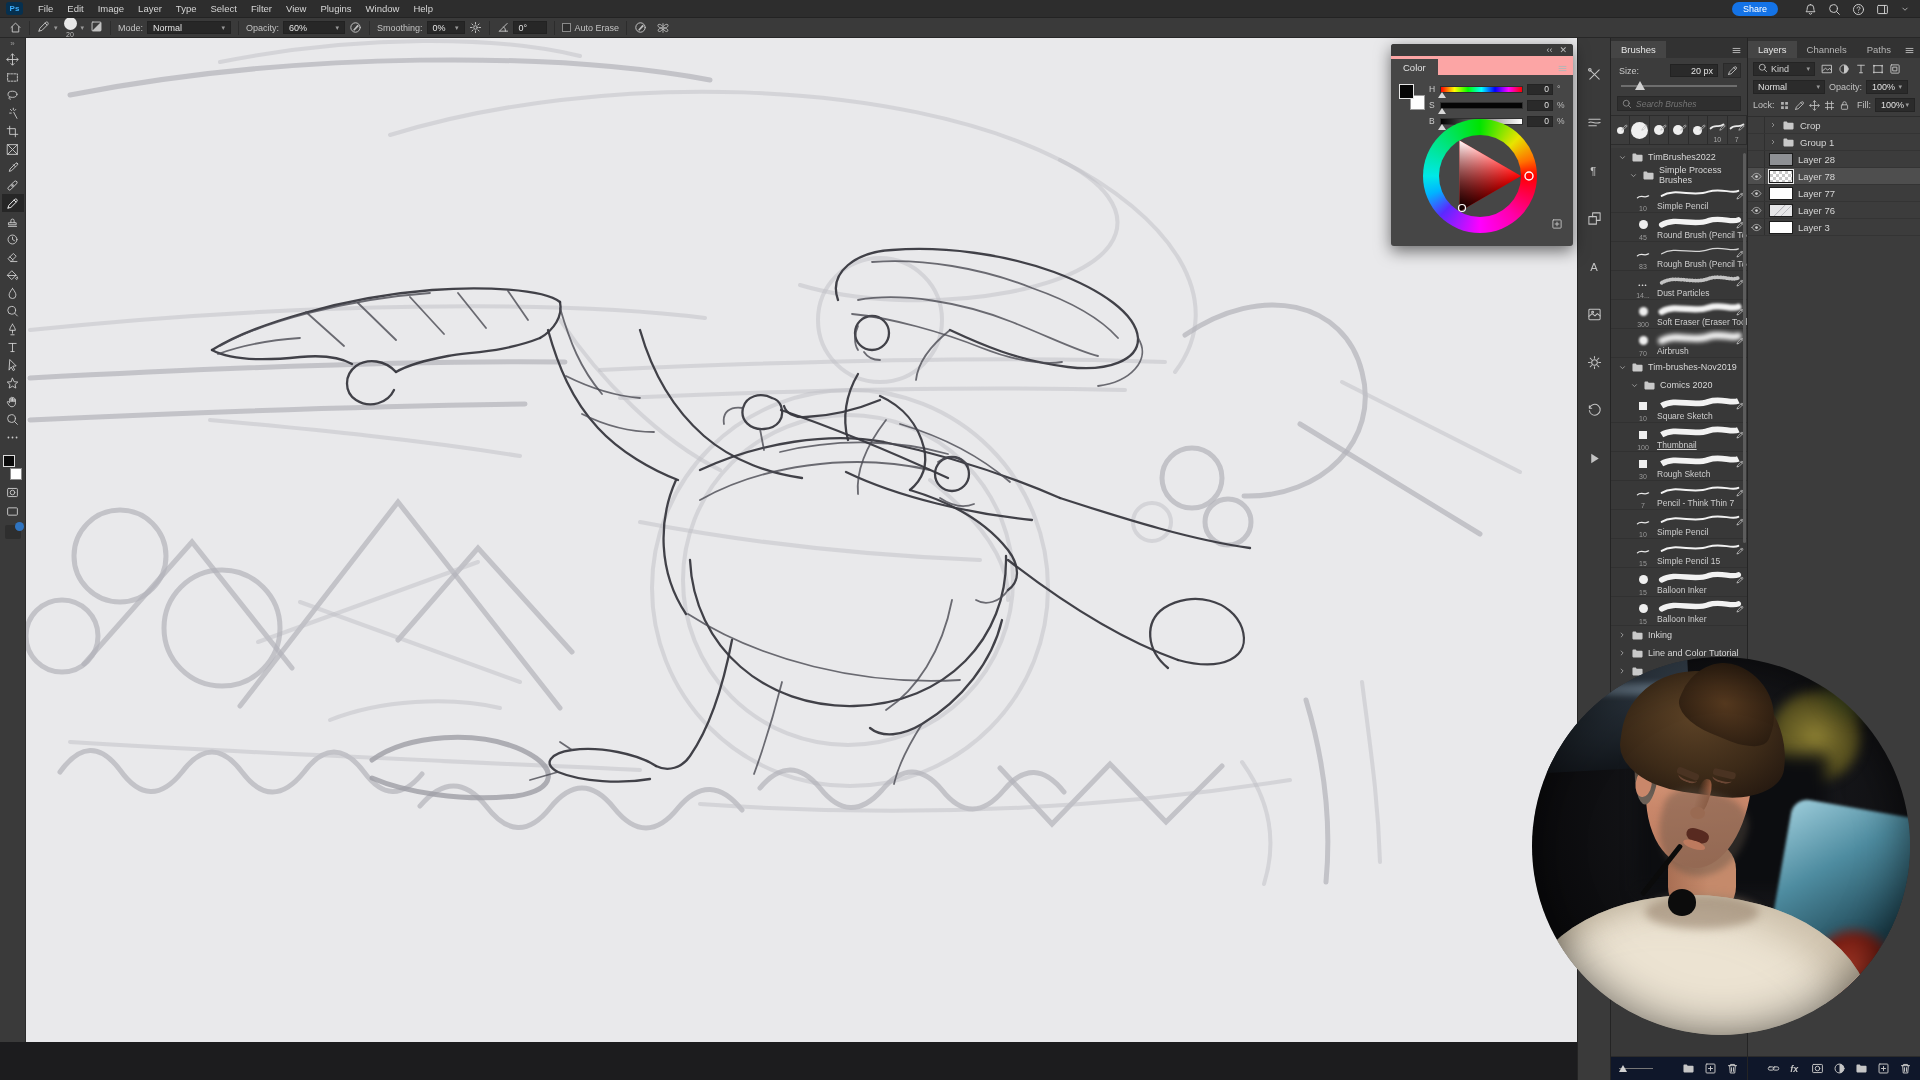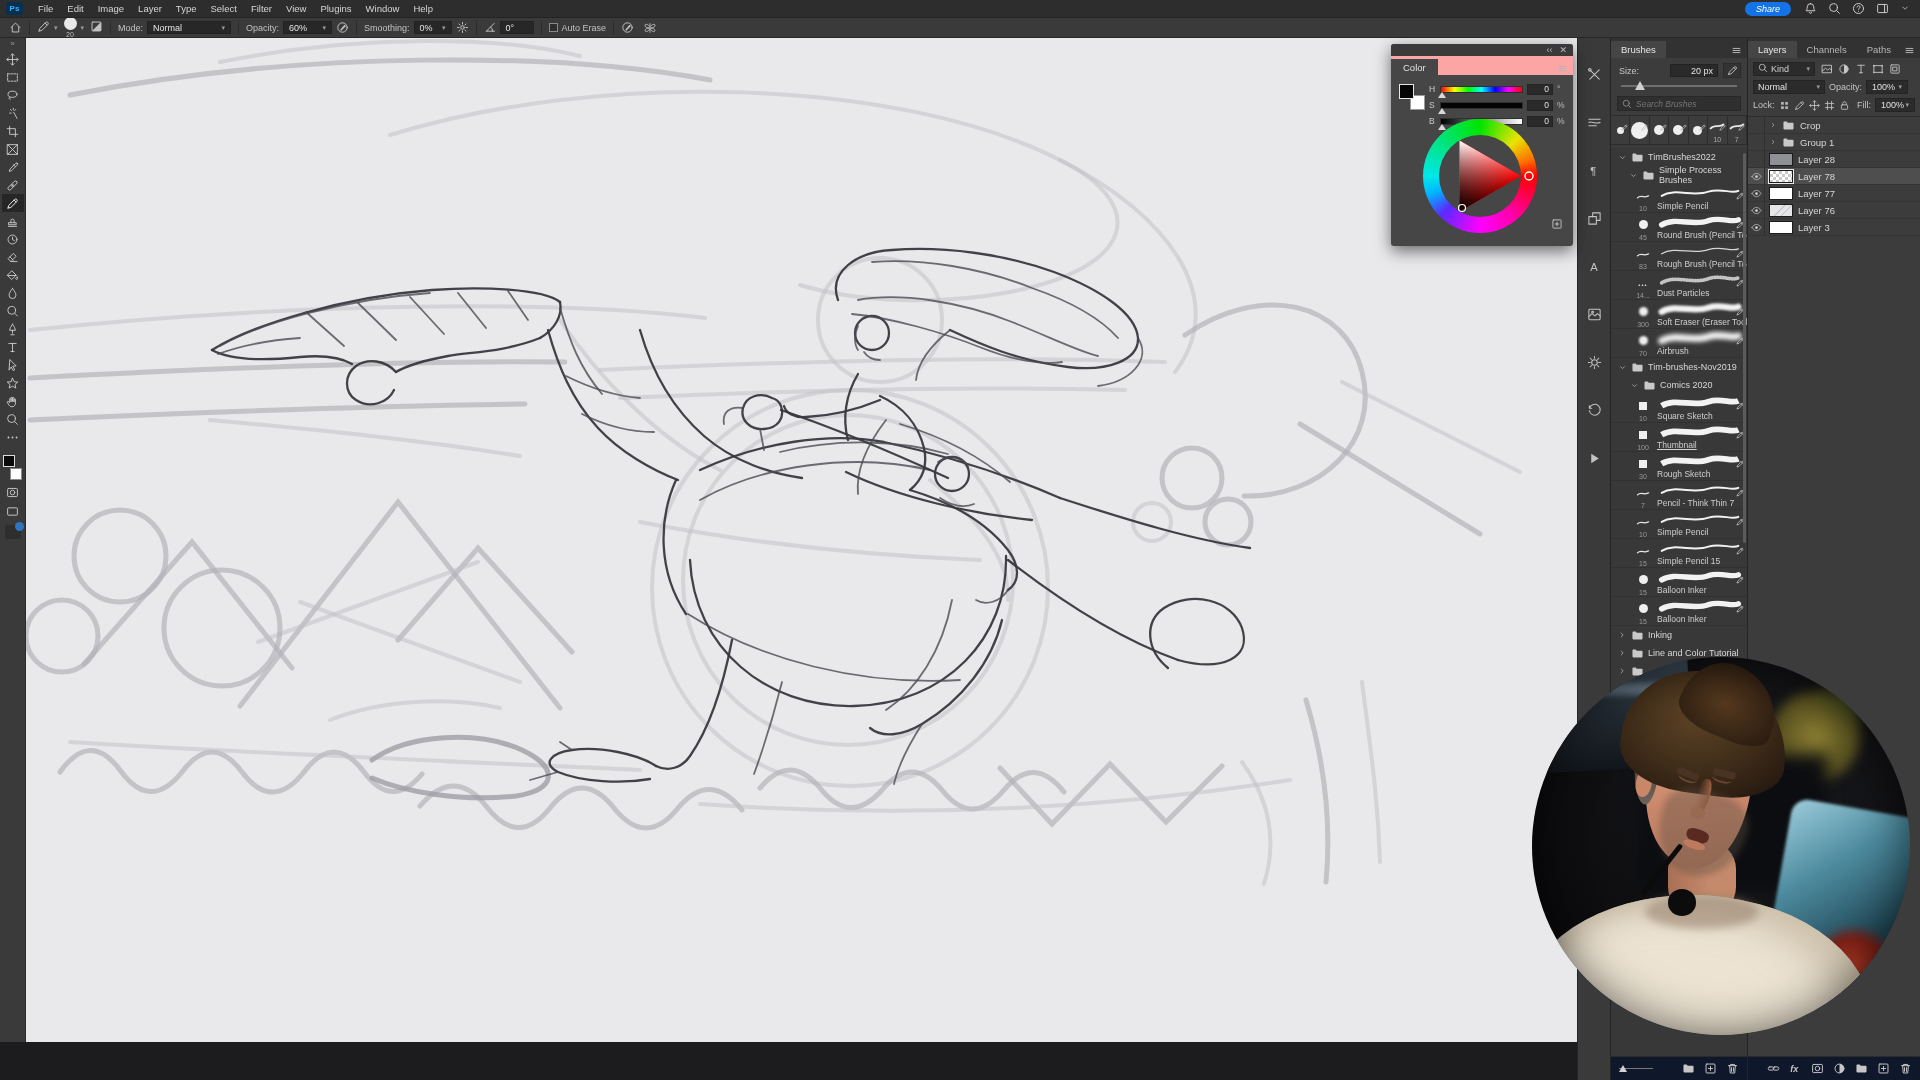--- a/index.html
+++ b/index.html
@@ -7,21 +7,21 @@
     font-family:"Liberation Sans","DejaVu Sans",sans-serif; -webkit-font-smoothing:antialiased; }
   #app { position:relative; width:1920px; height:1080px; }
 
   
   #menubar { position:absolute; left:0; top:0; width:1920px; height:18px; background:#2d2d2d;
     border-bottom:1px solid #232323; display:flex; align-items:center; color:#d6d6d6; font-size:9.5px; z-index:30;}
   #ps-logo { width:17px; height:13px; margin-left:6px; background:#06304f; color:#3daefc; font-weight:bold;
     font-size:8px; line-height:13px; text-align:center; border-radius:3px; }
   #menu-items { display:flex; align-items:center; margin-left:8px; }
   .menu-item { padding:0 7px; cursor:default; }
-  #menubar-right { margin-left:auto; display:flex; align-items:flex-start; gap:13px; margin-right:10px; color:#cfcfcf;font-style:italic; }
+  #menubar-right { margin-left:auto; display:flex; align-items:flex-end; gap:26px; margin-right:10px; color:#cfcfcf; }
   .share-btn { background:var(--accent,#1473e6); color:#fff; font-size:9px; padding:2px 11px; border-radius:9px; }
   .mb-icn { display:flex; align-items:center; }
 
   
   #optionsbar { position:absolute; left:0; top:18px; width:1920px; height:20px; background:#3a3a3a;
     border-bottom:1px solid #272727; display:flex; align-items:center; font-size:9px; color:#c2c2c2; z-index:29; }
   .ob-sep { width:1px; height:14px; background:#2c2c2c; margin:0 7px; }
   .ob-group { display:flex; align-items:center; gap:4px; }
   .ob-box { background:#272727; border:1px solid #222; color:#e3e3e3; padding:1px 5px; min-width:30px;
     display:flex; align-items:center; justify-content:space-between; gap:4px; height:13px; font-size:9px;}
@@ -278,21 +278,21 @@
           <path d="M13.5 2.5v11h-11z" fill="currentColor" stroke="none"></path>
         </svg></span>
     <span class="ob-sep"></span>
     <span>Mode:</span>
     <span class="ob-box" style="width:84px;margin-left:4px">
       <span>Normal</span>
         <span class="ob-chev">▾</span>
     </span>
     <span class="ob-sep"></span>
     <span>Opacity:</span>
-    <span class="ob-box" style="width:49px;margin-left:4px">
+    <span class="ob-box" style="width:62px;margin-left:4px">
       <span>60%</span>
         <span class="ob-chev">▾</span>
     </span>
     <span class="mb-icn" id="ob-press1" style="margin-left:4px">
         <svg viewBox="0 0 16 16" width="13" height="13" fill="none" stroke="currentColor" stroke-width="1.2" stroke-linecap="round" stroke-linejoin="round">
           <circle cx="8" cy="8" r="5.8"></circle>
           <path d="M5 11l5.5-6.5 1.8 1.8L6.5 12z" fill="currentColor" stroke="none"></path>
         </svg>
       </span>
     <span class="ob-sep"></span>

